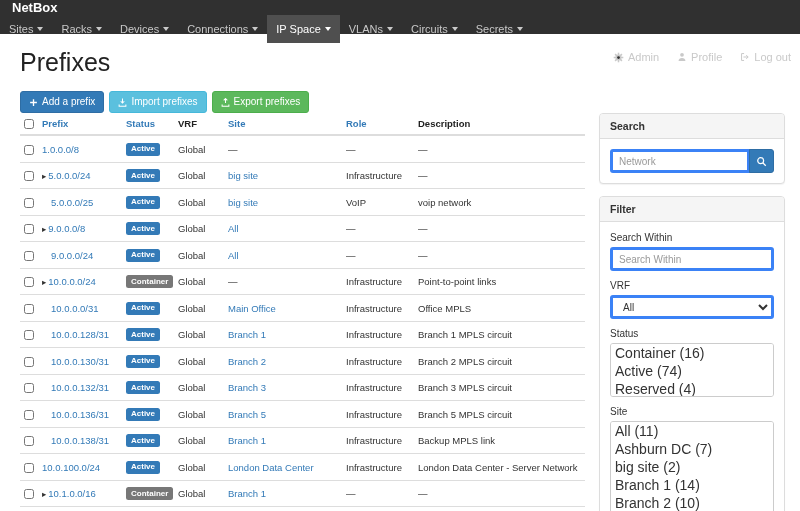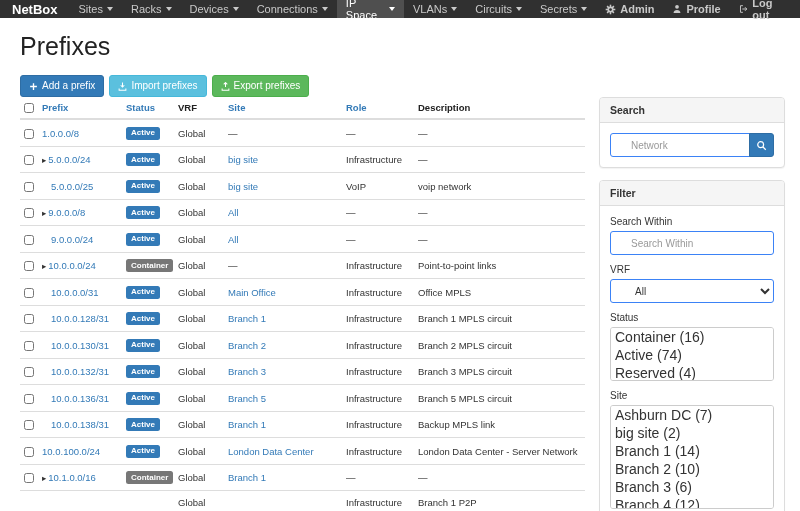--- a/index.html
+++ b/index.html
@@ -4,27 +4,27 @@
 <style>
   * { box-sizing: border-box; margin: 0; padding: 0; }
   html, body {
     width: 800px; height: 511px; overflow: hidden;
     background: #fff; color: #333;
     font-family: "Liberation Sans", sans-serif;
   }
   a { text-decoration: none; color: #337ab7; }
 
   
-  .navbar { height: 18px; background: #303030; display: flex; align-items: stretch; font-size: 11px; }
+  .navbar { height: 34px; background: #303030; display: flex; align-items: stretch; font-size: 11px; flex-direction: column; }
   .brand { display: flex; align-items: center; padding: 0 12px; color: #fff; font-size: 13px; font-weight: bold; }
   .nav-menu { display: flex; align-items: stretch; }
   .nav-item { display: flex; align-items: center; gap: 3px; padding: 8px 9px; color: #c9c9c9; cursor: pointer; }
   .nav-item.active { background: #4f4f4f; color: #fff; }
   .nav-right { margin-left: auto; display: flex; align-items: stretch; }
-  .nav-right .nav-item { gap: 4px; font-weight: bold; }
+  .nav-right .nav-item { gap: 4px; }
   .caret { display: inline-block; width: 0; height: 0; border-left: 3.5px solid transparent;
            border-right: 3.5px solid transparent; border-top: 4px solid currentColor; margin-left: 1px; }
 
   
   .content { padding: 0 15px 0 20px; }
   .page-head { display: flex; justify-content: space-between; align-items: flex-start; padding-top: 10px; flex-direction: column; }
   h1.page-title { font-size: 25px; font-weight: 400; color: #222; margin: 4px 0 12px; }
   .actions { display: flex; gap: 5px; padding-top: 2px; }
   .btn { display: inline-flex; align-items: center; gap: 4px; font-size: 10px; color: #fff;
          padding: 4px 8px; border-radius: 3px; border: 1px solid transparent; cursor: pointer;
@@ -50,22 +50,22 @@
   .row-caret { color: #333; font-size: 8.5px; margin-right: 2px; }
 
   
   .panel { border: 1px solid #ddd; border-radius: 4px; margin-bottom: 12px; background: #fff;
            box-shadow: 0 1px 1px rgba(0,0,0,0.05); }
   .panel-heading { background: #f5f5f5; border-bottom: 1px solid #ddd; padding: 6px 10px;
                    font-size: 10.5px; font-weight: bold; color: #333; border-radius: 3px 3px 0 0; }
   .panel-body { padding: 10px; }
   .field-label { display: block; font-size: 10px; color: #333; margin: 9px 0 4px; }
   .field-label.first { margin-top: 0; }
-  .text-input { width: 100%; height: 24px; border: 1px solid #3b82f6; border-radius: 3px;
-                padding: 3px 20px; font-size: 10px; font-family: inherit; color: #333; background: #fff; }
+  .text-input { width: 100%; height: 24px; border: 3px solid #3b82f6; border-radius: 3px;
+                padding: 3px 6px; font-size: 10px; font-family: inherit; color: #333; background: #fff; }
   .text-input::placeholder { color: #999; }
   .input-group { display: flex; }
   .input-group .text-input { border-radius: 3px 0 0 3px; }
   .btn-search { width: 30px; height: 24px; background: #337ab7; border: 1px solid #2e6da4;
                 border-radius: 0 3px 3px 0; display: flex; align-items: center; justify-content: center;
                 cursor: pointer; margin-left: -1px; }
   .listbox { border: 1px solid #ccc; border-radius: 3px; overflow-y: scroll; font-size: 14px; background: #fff; }
   .listbox::-webkit-scrollbar { width: 9px; }
   .listbox::-webkit-scrollbar-track { background: #f1f1f1; }
   .listbox::-webkit-scrollbar-thumb { background: #c1c1c1; border-radius: 4px; }
@@ -361,20 +361,21 @@
           <label class="field-label">Status</label>
           <div class="listbox listbox-status">
               <div class="list-option">Container (16)</div>
               <div class="list-option">Active (74)</div>
               <div class="list-option">Reserved (4)</div>
               <div class="list-option">Deprecated (1)</div>
             </div>
 
           <label class="field-label">Site</label>
           <div class="listbox listbox-site">
+              <div class="list-option">All (11)</div>
               <div class="list-option">Ashburn DC (7)</div>
               <div class="list-option">big site (2)</div>
               <div class="list-option">Branch 1 (14)</div>
               <div class="list-option">Branch 2 (10)</div>
               <div class="list-option">Branch 3 (6)</div>
               <div class="list-option">Branch 4 (12)</div>
               <div class="list-option">Branch 5 (7)</div>
             </div>
 
           <label class="field-label">Role</label>

